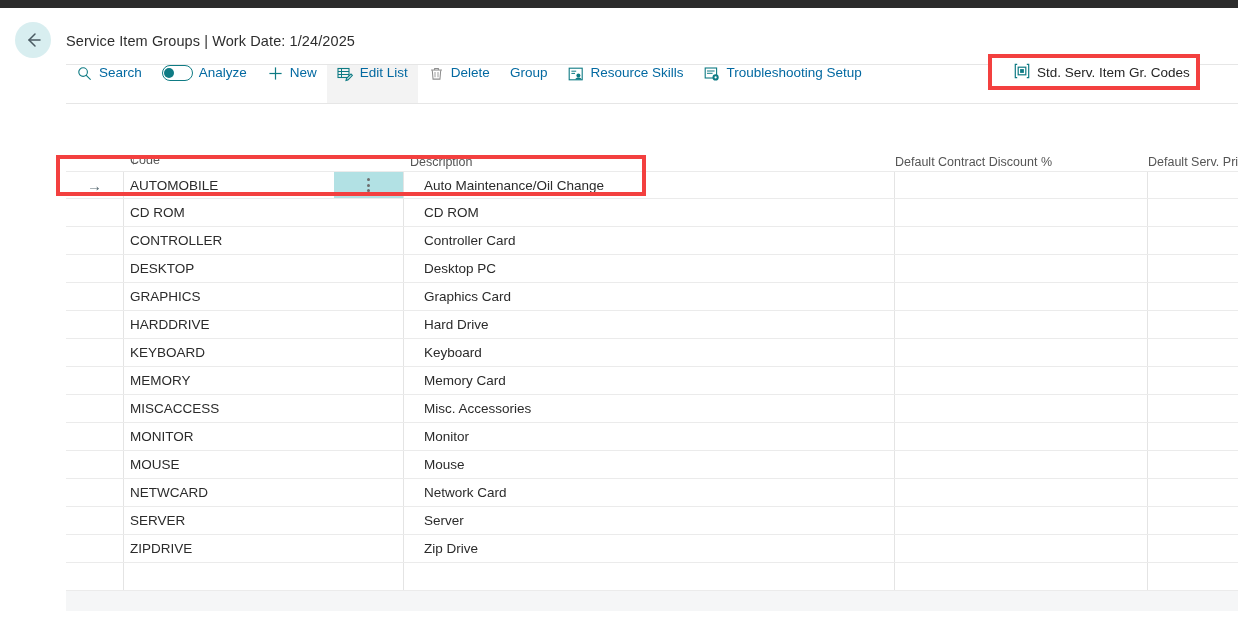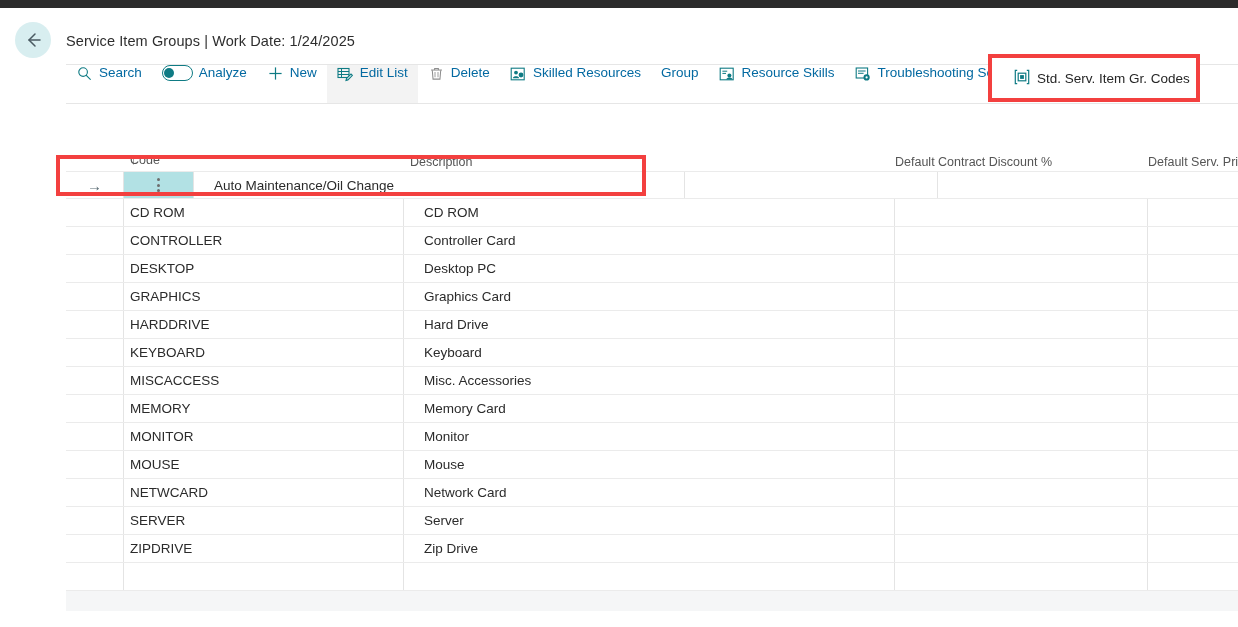--- a/index.html
+++ b/index.html
@@ -107,21 +107,21 @@
   .grid-footer {
     height: 20px; background: #f5f6f7;
   }
 
   
   .redbox {
     position: absolute; border: 4px solid #f3403f; background: transparent;
     pointer-events: none;
   }
   #redbox-row   { left: 56px;  top: 155px; width: 590px;  height: 41px; }
-  #redbox-btn   { left: 988px; top: 54px;  width: 212px;  height: 48px; background:#fff; }
+  #redbox-btn   { left: 988px; top: 54px;  width: 212px;  height: 36px; background:#fff; }
   .redbox-content {
     position: absolute; left: 0; top: 0; width: 100%; height: 100%;
     display: flex; align-items: center; padding-left: 22px;
     font-size: 13.5px; color: #262626; gap: 7px; white-space: nowrap;
   }
 </style>
 </head>
 <body>
 
 <div id="app">
@@ -188,31 +188,20 @@
           <path d="M3.5 4.5 L4.3 14 L11.7 14 L12.5 4.5" fill="none" stroke="#8d8d8d" stroke-width="1.1"></path>
           <line x1="2.2" y1="4.3" x2="13.8" y2="4.3" stroke="#8d8d8d" stroke-width="1.1"></line>
           <path d="M6 4.2 L6 2.6 L10 2.6 L10 4.2" fill="none" stroke="#8d8d8d" stroke-width="1.1"></path>
           <line x1="6.4" y1="6.4" x2="6.4" y2="12" stroke="#8d8d8d" stroke-width=".9"></line>
           <line x1="9.6" y1="6.4" x2="9.6" y2="12" stroke="#8d8d8d" stroke-width=".9"></line>
         </svg>
       </span>
       <span>Delete</span>
     </div>
 
-    <div class="tb-item">
-      <span class="glyph">
-        <svg width="16" height="16" viewBox="0 0 16 16">
-          <rect x="1.2" y="2.2" width="13" height="11.6" fill="none" stroke="#0f7b84" stroke-width="1.1"></rect>
-          <circle cx="6" cy="6.6" r="1.9" fill="#0f7b84"></circle>
-          <path d="M2.8 12.2 C3.4 9.6 8.6 9.6 9.2 12.2 Z" fill="#0f7b84"></path>
-          <circle cx="11" cy="9" r="2.4" fill="#0f7b84"></circle>
-        </svg>
-      </span>
-      <span>Skilled Resources</span>
-    </div>
 
     <div class="tb-item">
       <span>Group</span>
     </div>
 
     <div class="tb-item">
       <span class="glyph">
         <svg width="16" height="16" viewBox="0 0 16 16">
           <rect x="1.2" y="2.2" width="13" height="11.6" fill="none" stroke="#0f7b84" stroke-width="1.1"></rect>
           <line x1="3.4" y1="5.2" x2="8.2" y2="5.2" stroke="#0f7b84" stroke-width="1"></line>
@@ -249,20 +238,21 @@
       <span class="ch-desc">Description</span>
       <span class="ch-disc">Default Contract Discount %</span>
       <span class="ch-price">Default Serv. Pri</span>
     </div>
 
     <div class="rows" id="rows">
         <div class="row first selected">
           <div class="cell c-ind">
             <span class="arrow-ind">→</span>
           </div>
+          <div class="cell c-code">AUTOMOBILE</div>
           <div class="cell c-dots">
             <span class="dots">
               <i></i>
               <i></i>
               <i></i>
             </span>
           </div>
           <div class="cell c-desc">Auto Maintenance/Oil Change</div>
           <div class="cell c-disc"></div>
           <div class="cell c-price"></div>
@@ -310,31 +300,31 @@
         <div class="row">
           <div class="cell c-ind"></div>
           <div class="cell c-code">KEYBOARD</div>
           <div class="cell c-dots"></div>
           <div class="cell c-desc">Keyboard</div>
           <div class="cell c-disc"></div>
           <div class="cell c-price"></div>
         </div>
         <div class="row">
           <div class="cell c-ind"></div>
+          <div class="cell c-code">MEMORY</div>
+          <div class="cell c-dots"></div>
+          <div class="cell c-desc">Memory Card</div>
+          <div class="cell c-disc"></div>
+          <div class="cell c-price"></div>
+        </div>
+        <div class="row">
+          <div class="cell c-ind"></div>
           <div class="cell c-code">MISCACCESS</div>
           <div class="cell c-dots"></div>
           <div class="cell c-desc">Misc. Accessories</div>
-          <div class="cell c-disc"></div>
-          <div class="cell c-price"></div>
-        </div>
-        <div class="row">
-          <div class="cell c-ind"></div>
-          <div class="cell c-code">MEMORY</div>
-          <div class="cell c-dots"></div>
-          <div class="cell c-desc">Memory Card</div>
           <div class="cell c-disc"></div>
           <div class="cell c-price"></div>
         </div>
         <div class="row">
           <div class="cell c-ind"></div>
           <div class="cell c-code">MONITOR</div>
           <div class="cell c-dots"></div>
           <div class="cell c-desc">Monitor</div>
           <div class="cell c-disc"></div>
           <div class="cell c-price"></div>

